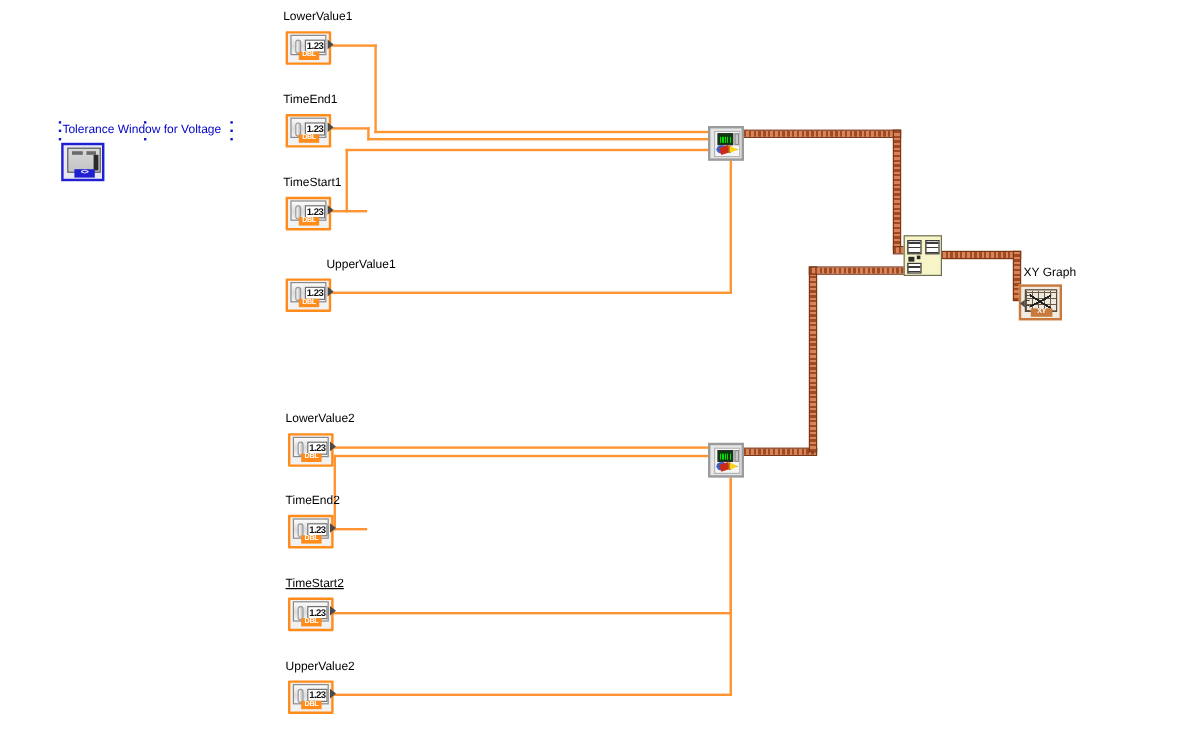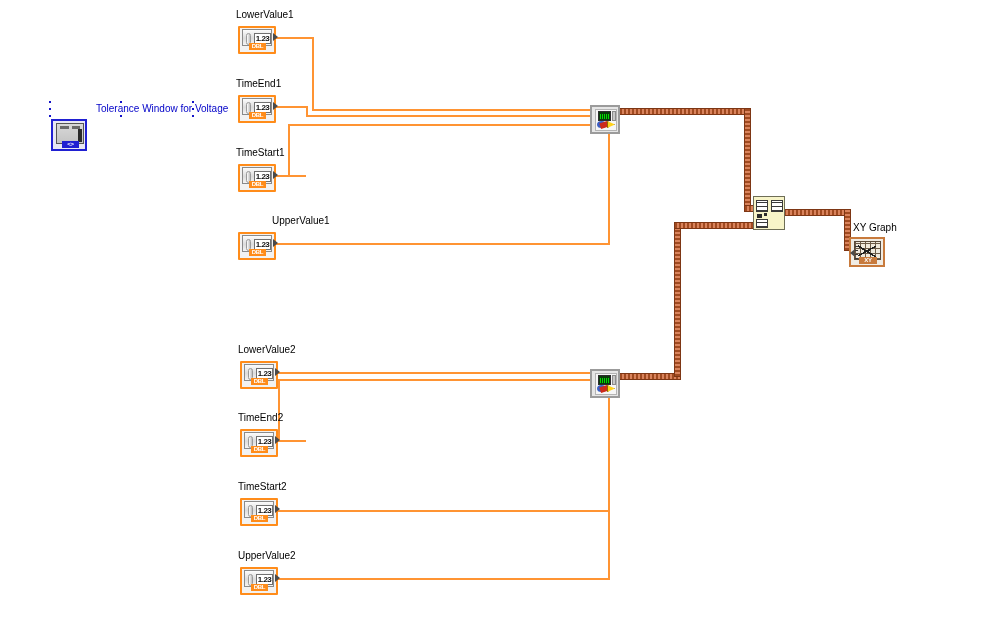--- a/index.html
+++ b/index.html
@@ -22,21 +22,20 @@
   .lbl {
     position: absolute;
     font-family: "Liberation Sans", sans-serif;
     font-size: 10px;
     line-height: 12px;
     color: #000000;
     white-space: nowrap;
   }
   .lbl-blue {
     color: #0000c8;
-    margin-left: 44px;
   }
 
   
   .sel-label {
     position: absolute;
     border: 0;
   }
   .sel-dot {
     position: absolute;
     width: 2px;
@@ -461,21 +460,21 @@
   <div class="lbl" style="left:238px; top:412px;">TimeEnd2</div>
   <div class="term" style="left:240px; top:429px;">
     <div class="term-inner">
       <div class="term-knob"></div>
       <div class="term-num">1.23</div>
     </div>
     <div class="term-arrow"></div>
     <div class="term-type">DBL</div>
   </div>
 
-  <div class="lbl" style="left:238px; top:481px;">TimeStart2</div>
+  <div class="lbl" style="left:238px; top:481px;text-decoration:underline;">TimeStart2</div>
   <div class="term" style="left:240px; top:498px;">
     <div class="term-inner">
       <div class="term-knob"></div>
       <div class="term-num">1.23</div>
     </div>
     <div class="term-arrow"></div>
     <div class="term-type">DBL</div>
   </div>
 
   <div class="lbl" style="left:238px; top:550px;">UpperValue2</div>

